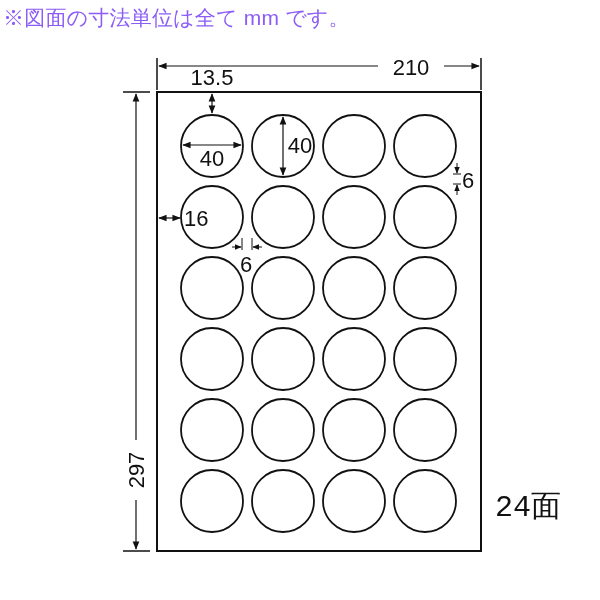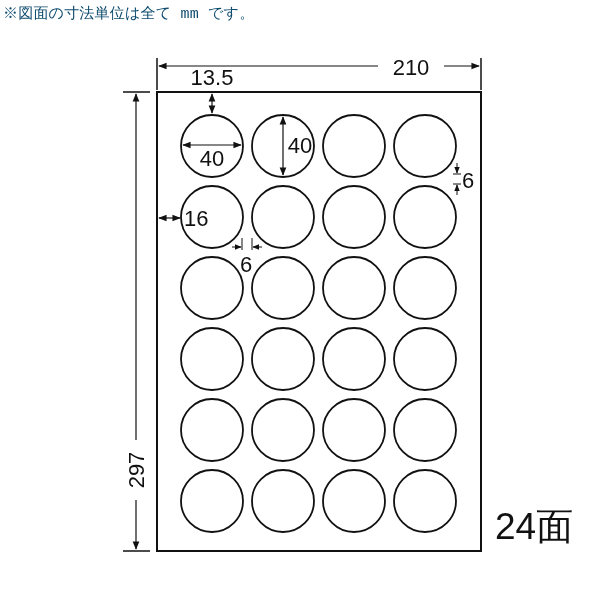--- a/index.html
+++ b/index.html
@@ -1,20 +1,20 @@
 <!DOCTYPE html>
 <html><head>
 <meta charset="utf-8">
 <style>
   html,body{margin:0;padding:0;background:#fff;}
   body{width:600px;height:600px;position:relative;overflow:hidden;font-family:"Liberation Sans","DejaVu Sans",sans-serif;}
-  .note{position:absolute;left:3px;top:4px;font-size:15px;color:#0c4a6e;letter-spacing:0.2px;white-space:nowrap;font-family:Liberation Mono, monospace;}
+  .note{position:absolute;left:3px;top:4px;font-size:21px;color:#8b5cf6;letter-spacing:0.2px;white-space:nowrap;font-family:Liberation Sans, sans-serif;}
   svg{position:absolute;left:0;top:0;}
   .dim{font-family:"Liberation Sans",sans-serif;font-size:22px;fill:#111;}
-  .count{position:absolute;left:495px;top:502px;font-size:37px;color:#111;font-family:Liberation Sans, sans-serif;}
+  .count{position:absolute;left:495px;top:486px;font-size:30px;color:#111;font-family:Liberation Mono, monospace;}
 </style>
 </head>
 <body>
 
 <div class="note">※図面の寸法単位は全て mm です。</div>
 
 <svg width="600" height="600" viewBox="0 0 600 600">
   <defs>
     <marker id="ah" viewBox="0 0 10 10" refX="9" refY="5" markerWidth="7" markerHeight="7" orient="auto-start-reverse">
       <path d="M0,1 L10,5 L0,9 z" fill="#111"></path>

